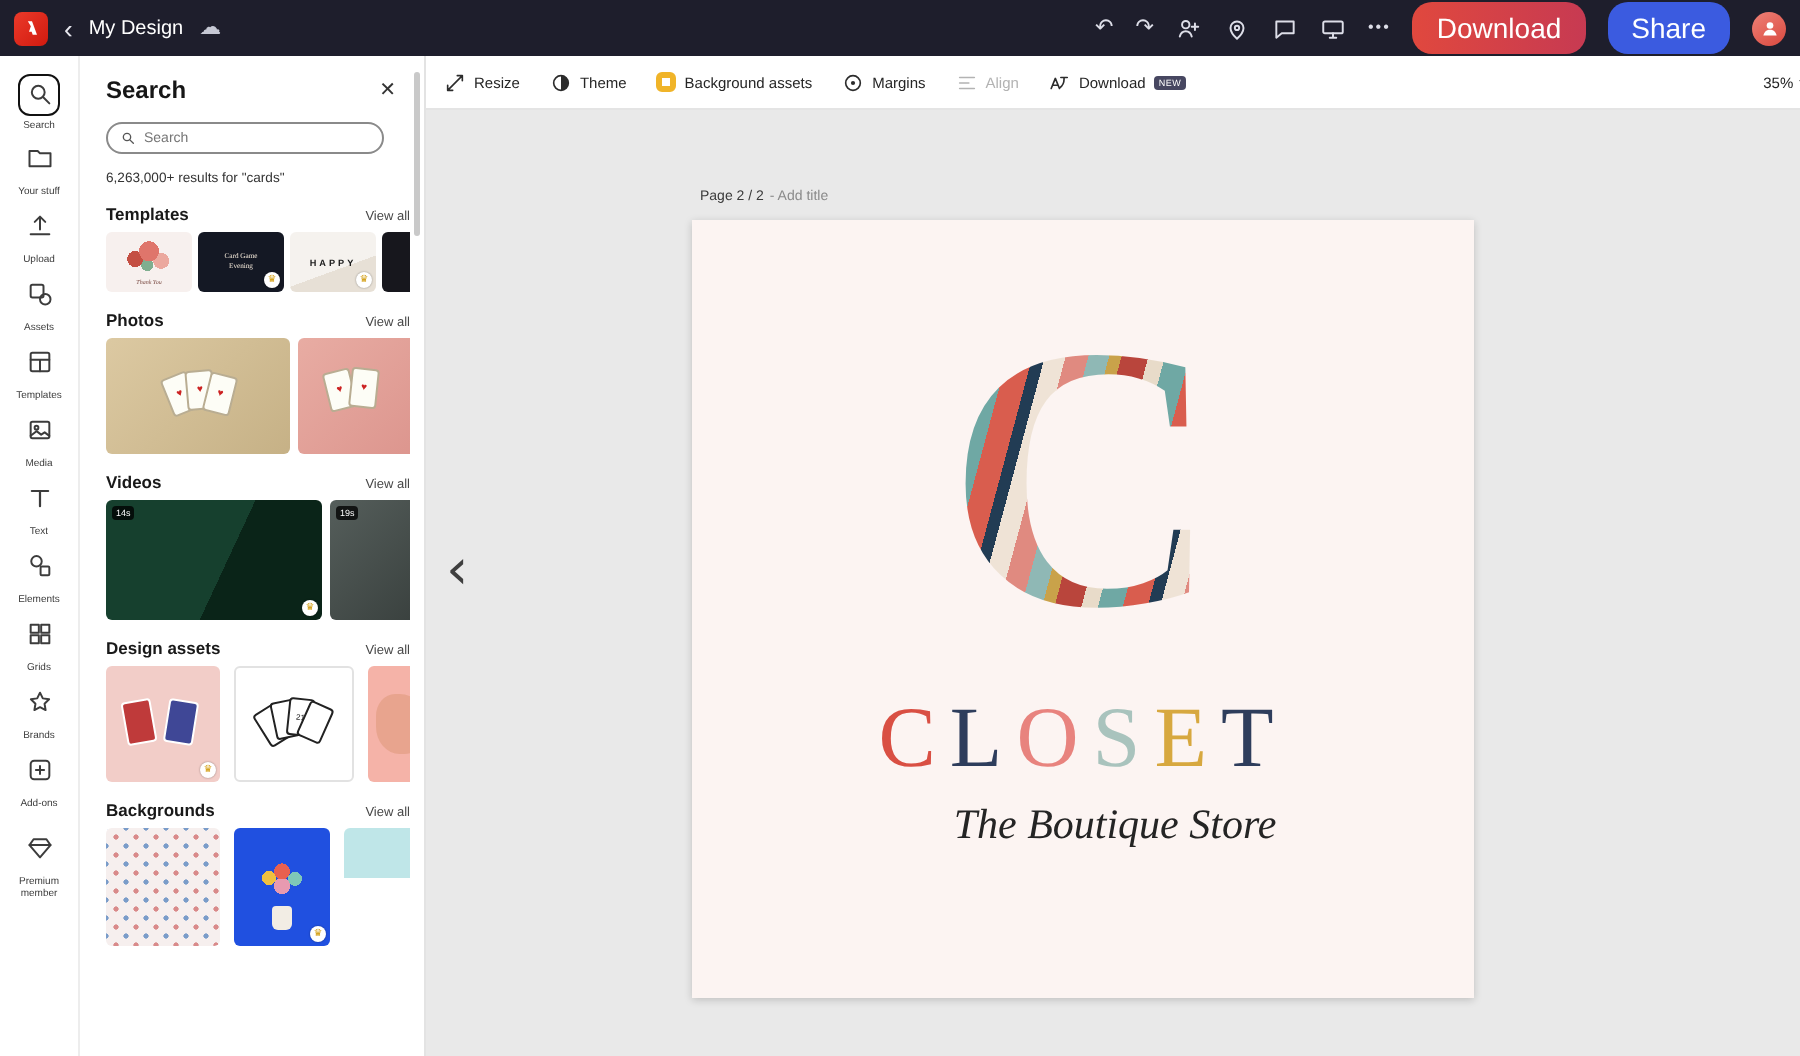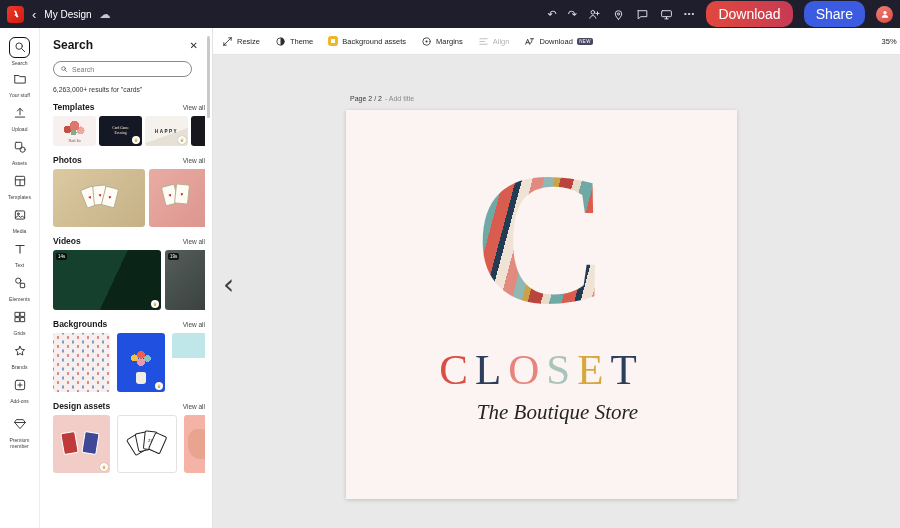--- a/index.html
+++ b/index.html
@@ -392,54 +392,54 @@
           <span class="crown">♛</span>
         </div>
         <div class="thumb v v2">
           <span class="dur">19s</span>
         </div>
       </div>
     </div>
 
     <div class="section">
       <div class="sec-head">
+        <span class="sec-title">Design assets</span>
+        <span class="view-all">View all</span>
+      </div>
+      <div class="thumb-row" style="gap:7px;">
+        <div class="thumb a a1">
+          <span class="card-back" style="left:9px; top:17px; background:#bf3a3a; transform:rotate(-10deg);"></span>
+          <span class="card-back" style="left:30px; top:17px; background:#3f4796; transform:rotate(9deg);"></span>
+          <span class="crown">♛</span>
+        </div>
+        <div class="thumb a a2">
+          <span class="fan-card" style="left:16px; top:18px; transform:rotate(-32deg);"></span>
+          <span class="fan-card" style="left:20px; top:16px; transform:rotate(-12deg);"></span>
+          <span class="fan-card" style="left:25px; top:15px; transform:rotate(6deg);">21</span>
+          <span class="fan-card" style="left:30px; top:17px; transform:rotate(24deg);"></span>
+        </div>
+        <div class="thumb a a3">
+          <span class="hand"></span>
+        </div>
+      </div>
+    </div>
+
+    <div class="section">
+      <div class="sec-head">
         <span class="sec-title">Backgrounds</span>
         <span class="view-all">View all</span>
       </div>
       <div class="thumb-row" style="gap:7px;">
         <div class="thumb b b1"></div>
         <div class="thumb b b2">
           <span class="b2-flowers"></span>
           <span class="b2-vase"></span>
           <span class="crown">♛</span>
         </div>
         <div class="thumb b b3"></div>
-      </div>
-    </div>
-
-    <div class="section">
-      <div class="sec-head">
-        <span class="sec-title">Design assets</span>
-        <span class="view-all">View all</span>
-      </div>
-      <div class="thumb-row" style="gap:7px;">
-        <div class="thumb a a1">
-          <span class="card-back" style="left:9px; top:17px; background:#bf3a3a; transform:rotate(-10deg);"></span>
-          <span class="card-back" style="left:30px; top:17px; background:#3f4796; transform:rotate(9deg);"></span>
-          <span class="crown">♛</span>
-        </div>
-        <div class="thumb a a2">
-          <span class="fan-card" style="left:16px; top:18px; transform:rotate(-32deg);"></span>
-          <span class="fan-card" style="left:20px; top:16px; transform:rotate(-12deg);"></span>
-          <span class="fan-card" style="left:25px; top:15px; transform:rotate(6deg);">21</span>
-          <span class="fan-card" style="left:30px; top:17px; transform:rotate(24deg);"></span>
-        </div>
-        <div class="thumb a a3">
-          <span class="hand"></span>
-        </div>
       </div>
     </div>
 
     <div class="panel-scrollthumb"></div>
   </aside>
 
   <main class="stage">
 
     <div class="toolbar">
       <div class="tool">

